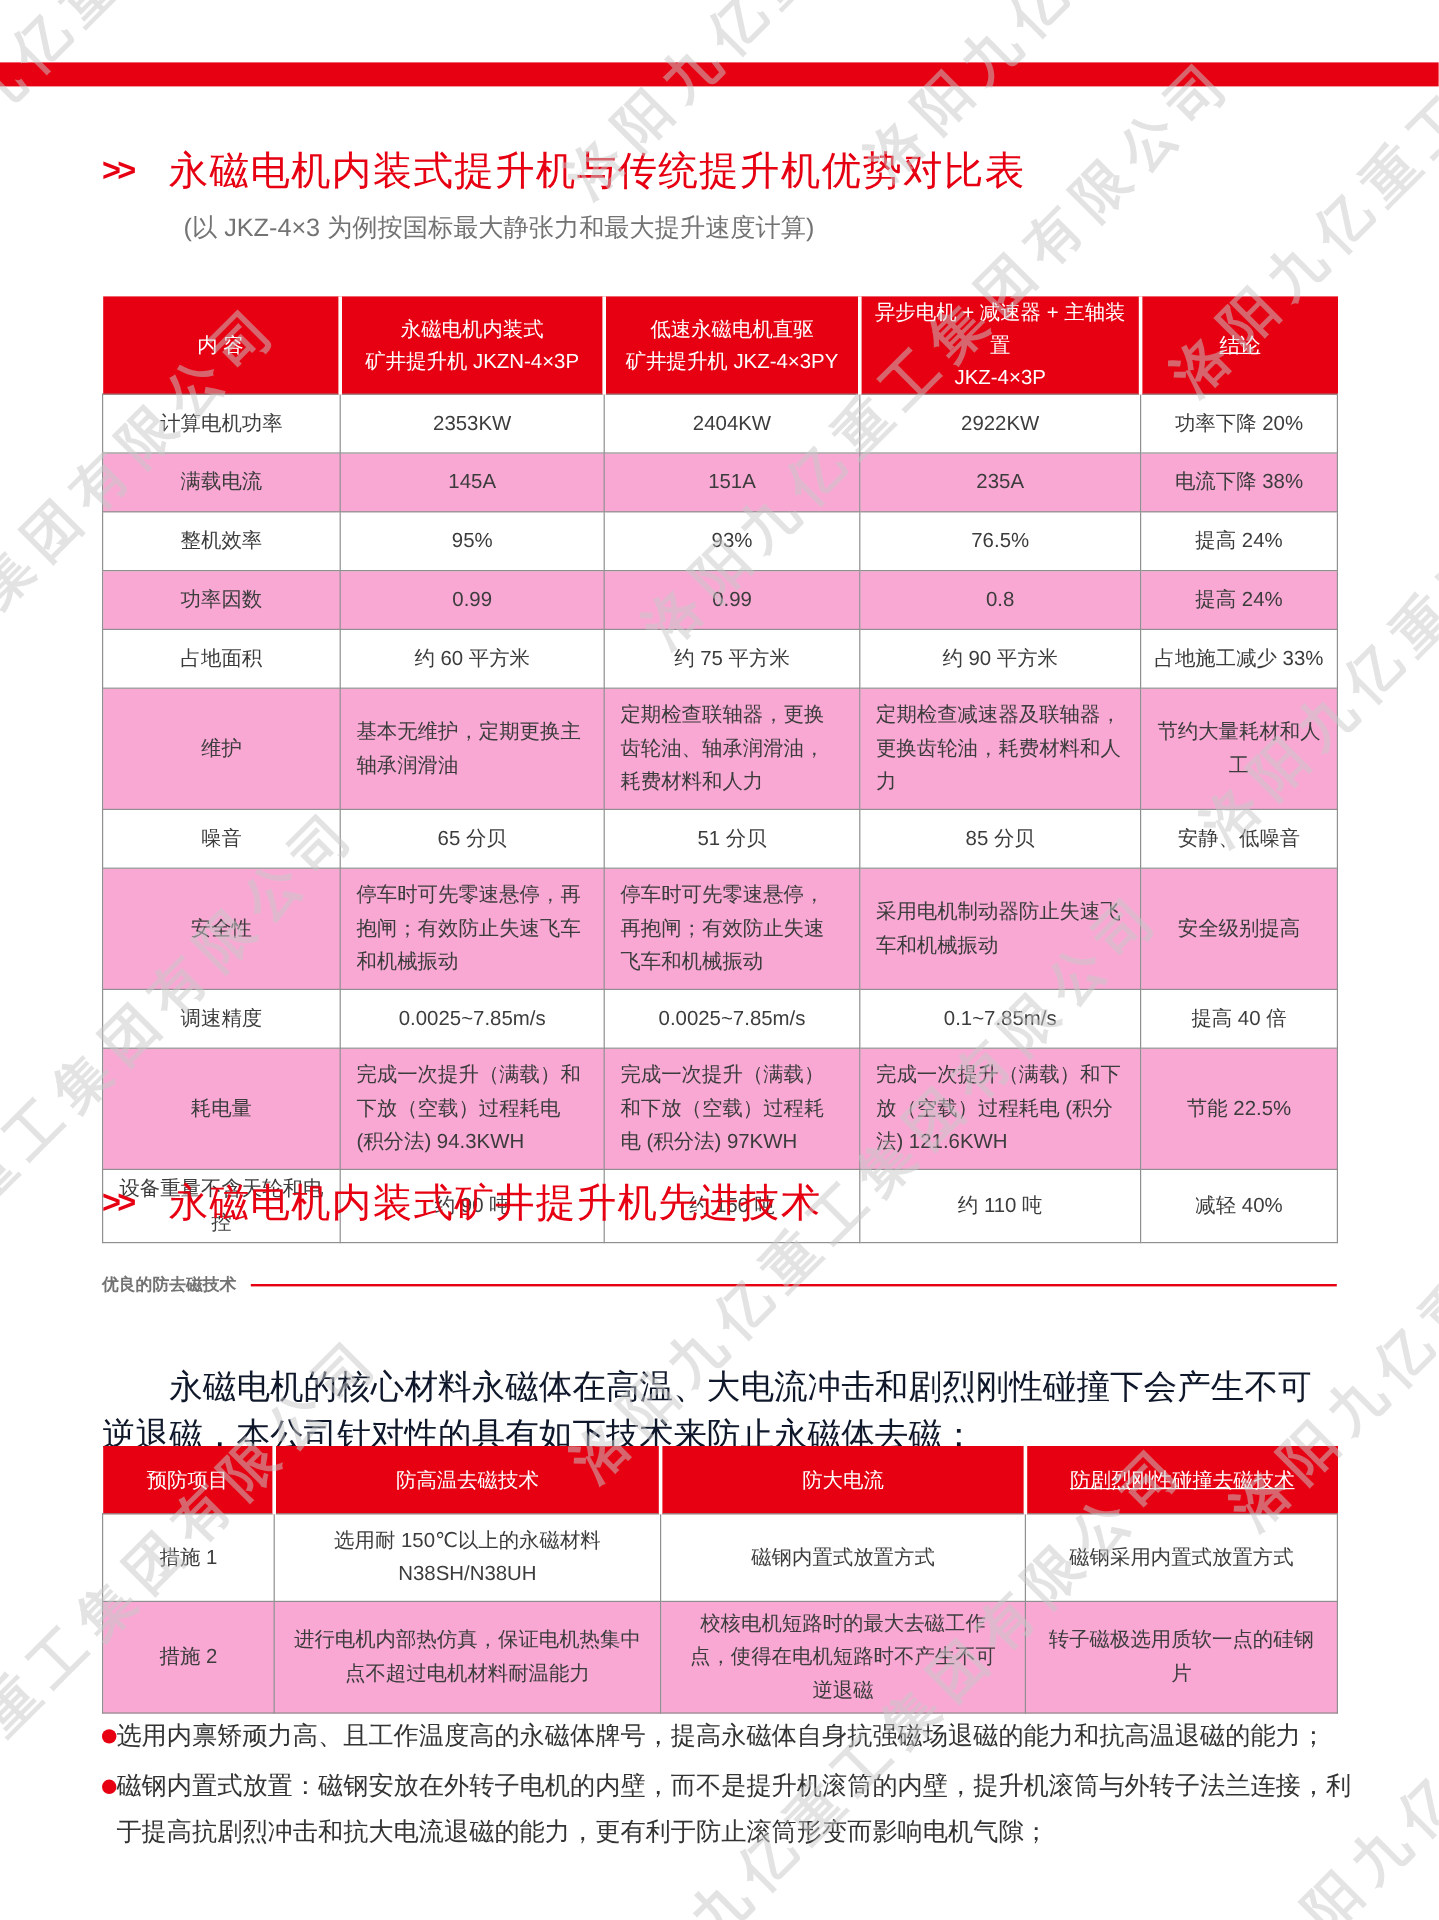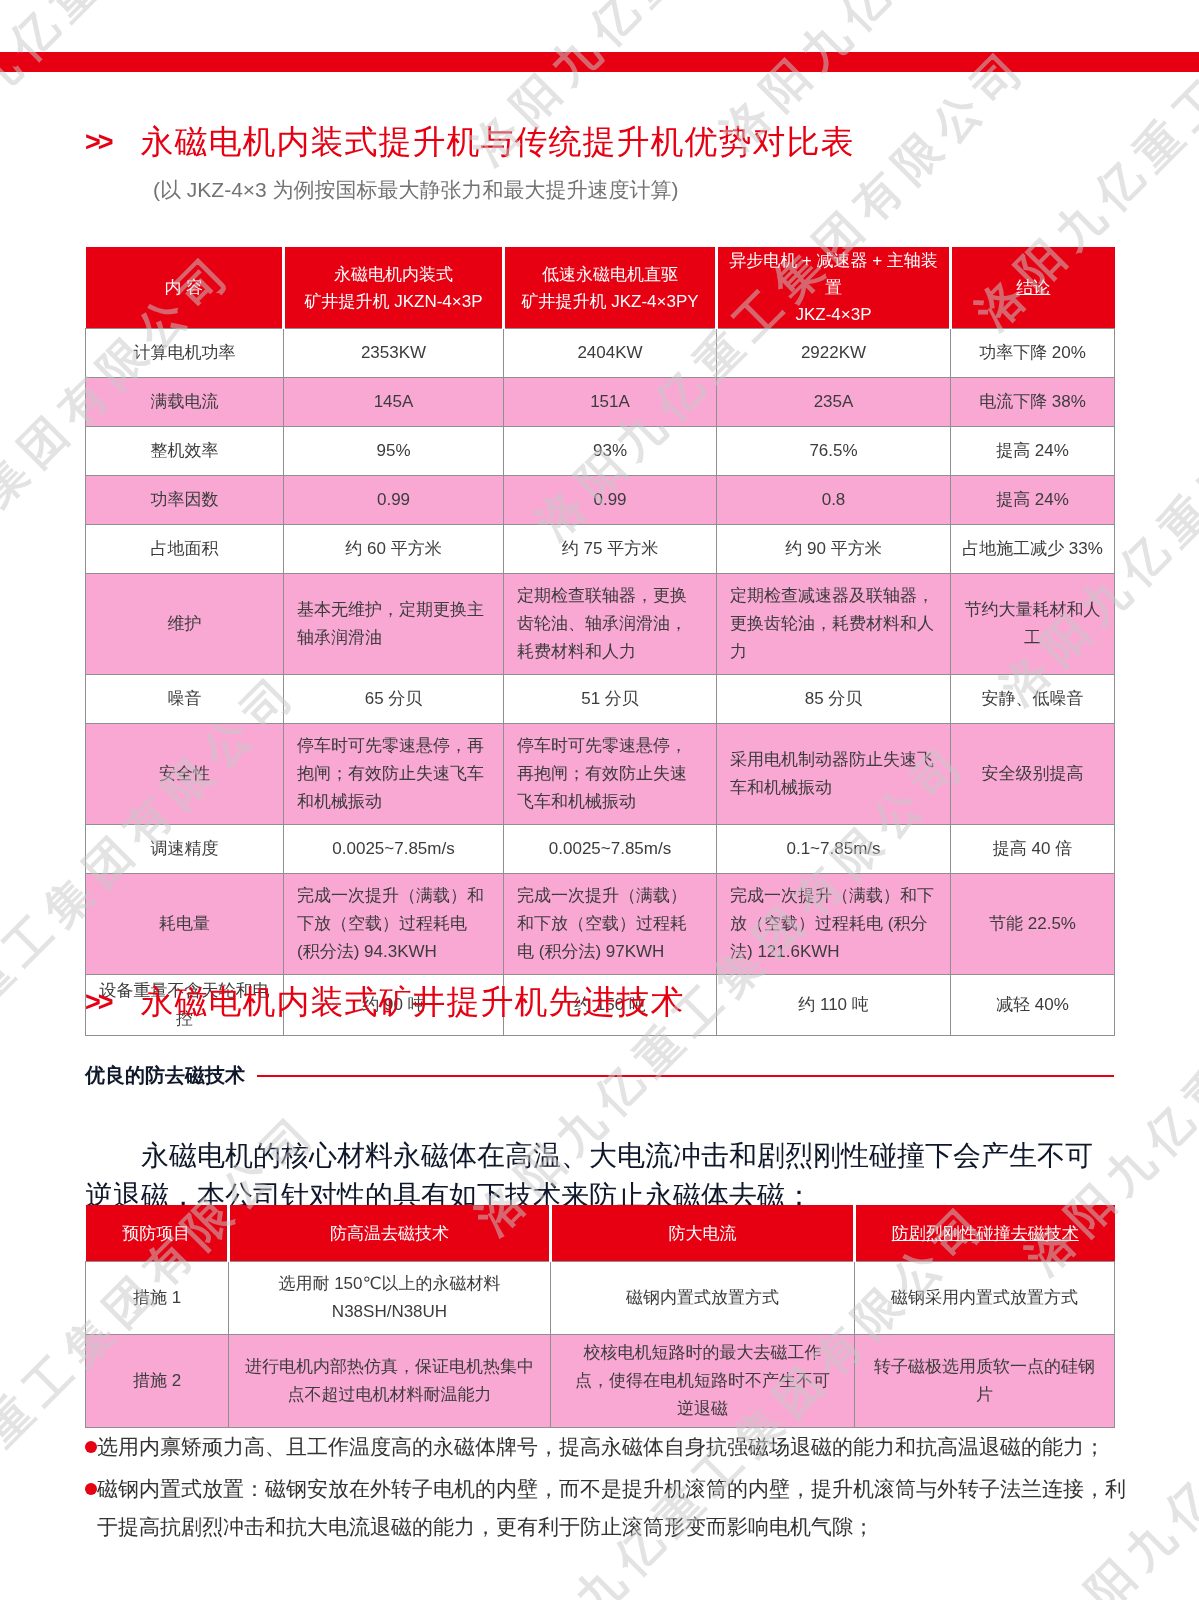--- a/index.html
+++ b/index.html
@@ -31,21 +31,21 @@
   .cmp th{height:66px;}
   .cmp td{height:44px;}
   .cmp td.tall{height:auto;}
   .prev{top:1205px;}
   .prev th{height:56px;}
   .prev td{height:64px;white-space:pre-line;padding:4px 16px;}
   .prev tr.alt td{height:76px;}
 
   
   .subsection{position:absolute;left:85px;top:1062px;width:1029px;display:flex;align-items:center;}
-  .subsection .sub-title{color:#0f172a;font-weight:700;font-size:20px;white-space:nowrap;text-align:right;}
+  .subsection .sub-title{color:#737373;font-weight:700;font-size:14px;white-space:nowrap;text-align:right;}
   .subsection .rule{flex:1;height:2px;background:#e60012;margin-left:12px;}
 
   .intro{position:absolute;left:85px;top:1136px;width:1032px;margin:0;font-size:28px;
          line-height:40px;color:#0f172a;text-indent:2em;}
 
   
   .bullets{position:absolute;left:85px;top:1428px;width:1045px;margin:0;padding:0;list-style:none;}
   .bullets li{display:flex;font-size:21px;line-height:38px;color:#333333;margin-bottom:4px;}
   .bullets .dot{flex:0 0 auto;width:12px;height:12px;border-radius:50%;background:#e60012;margin-top:13px;}
 

